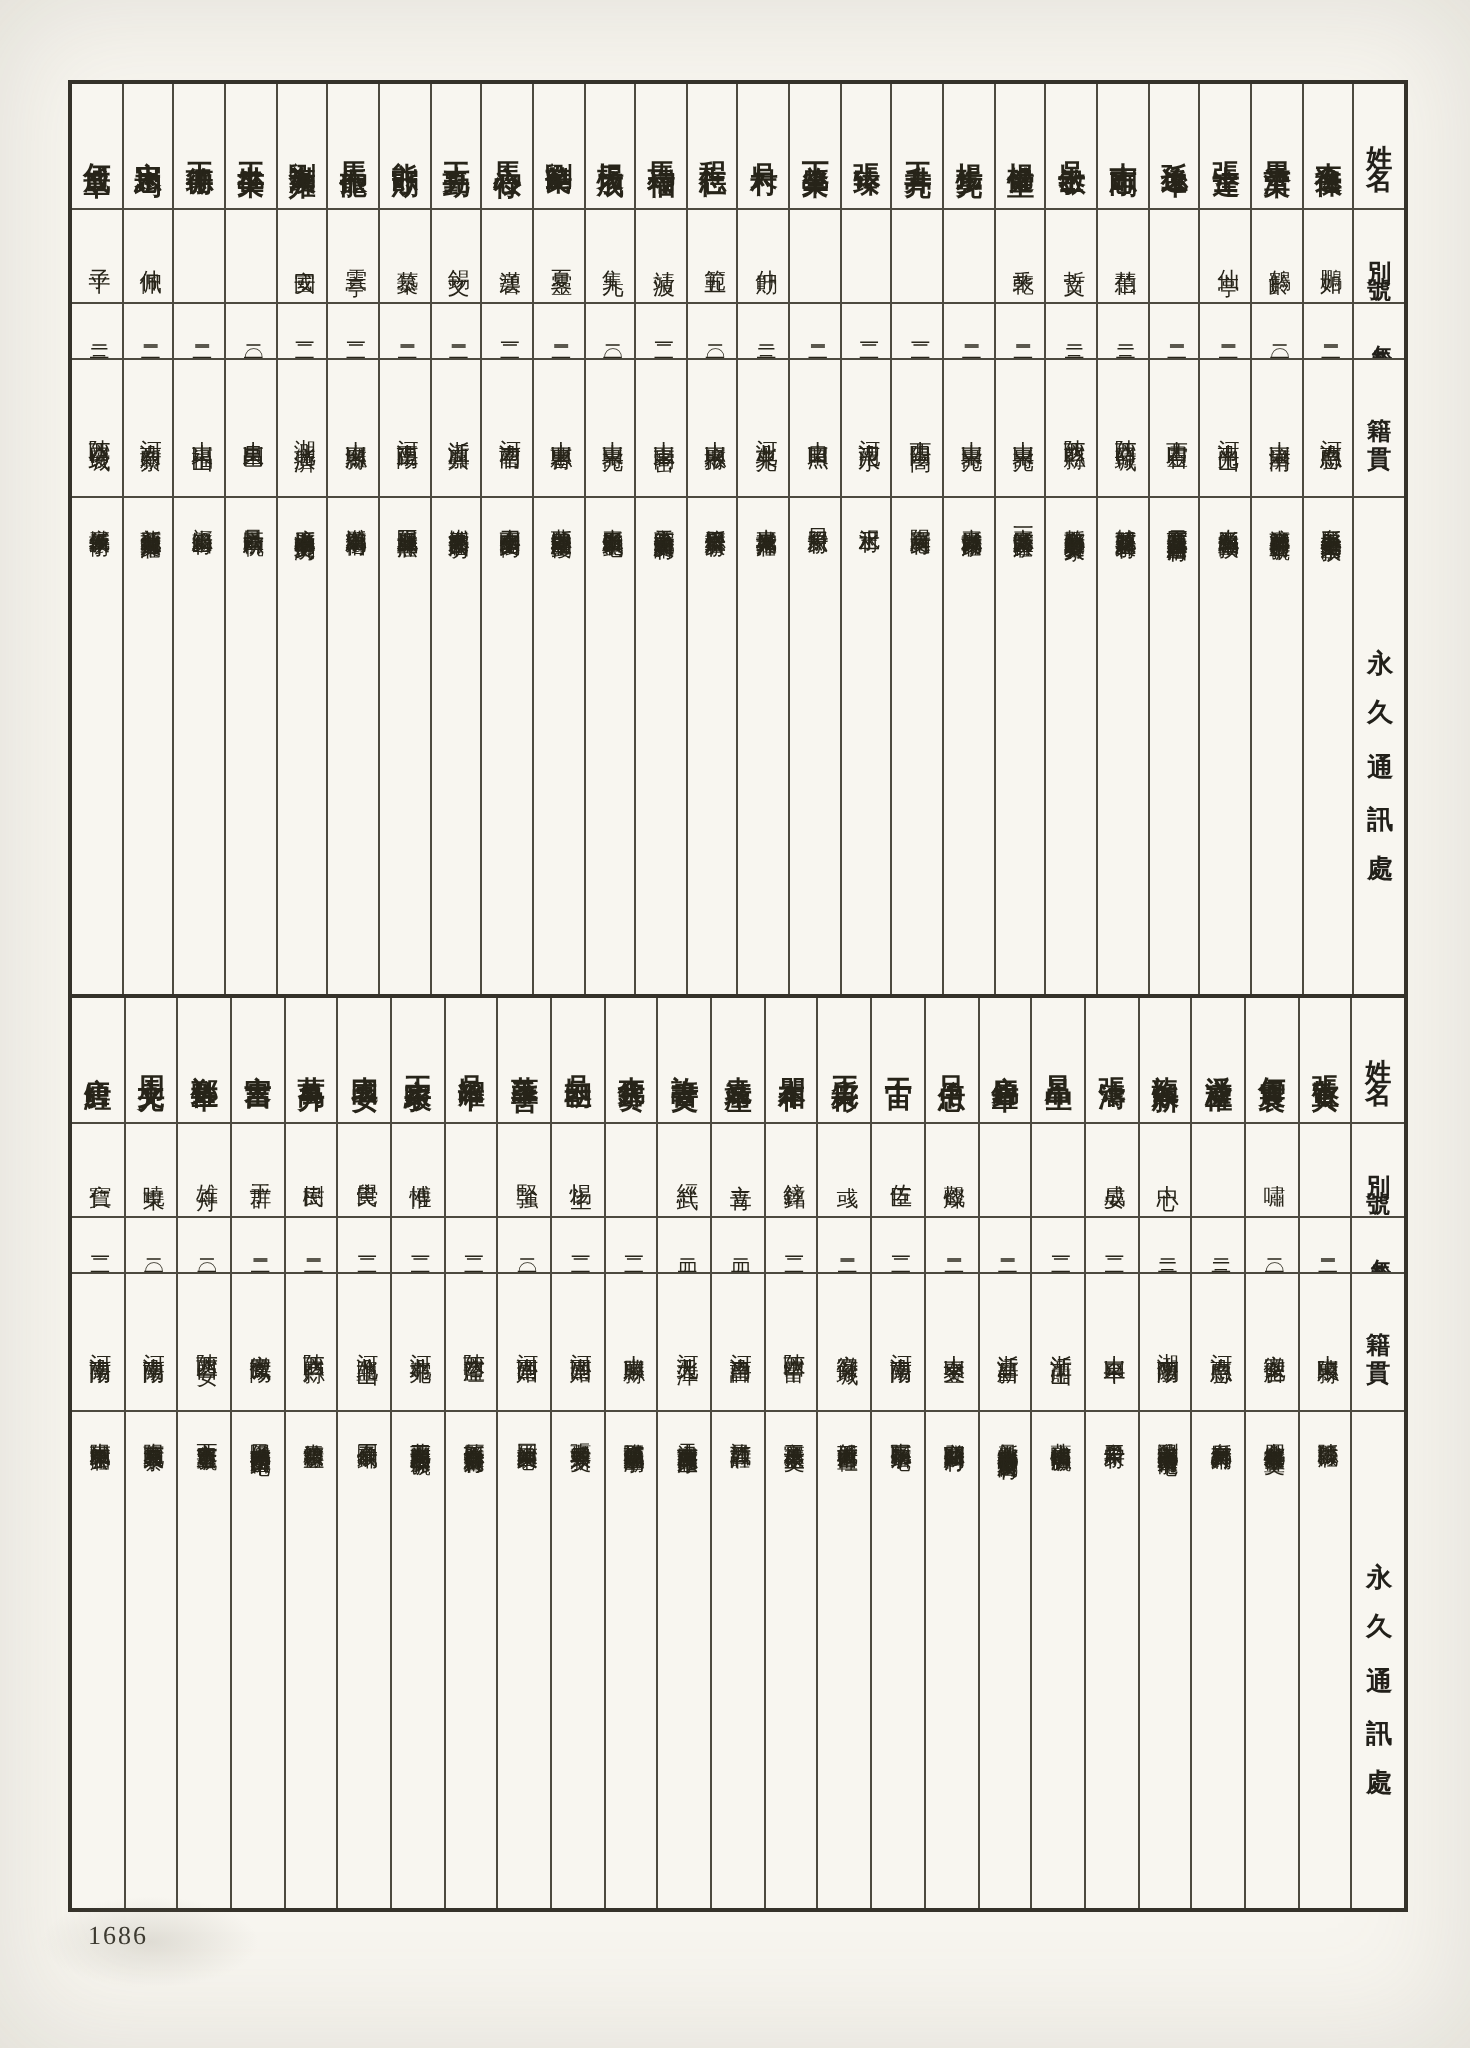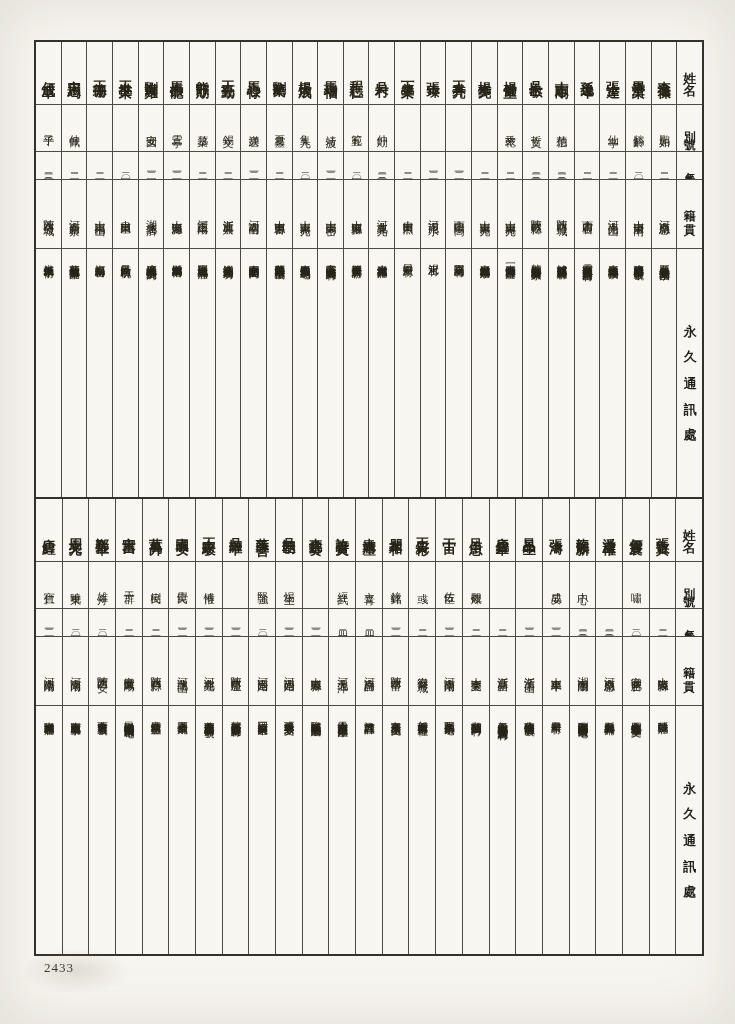--- a/index.html
+++ b/index.html
@@ -944,14 +944,14 @@
           <div class="cell t-native">
             <span>河南南陽</span>
           </div>
           <div class="cell t-addr">
             <span>南陽城東李相公莊</span>
           </div>
         </div>
       </div>
   </div>
   <div class="smudge"></div>
-  <div class="pageno">2433</div>
+  <div class="pageno">1686</div>
 </div>
 
 </body></html>

